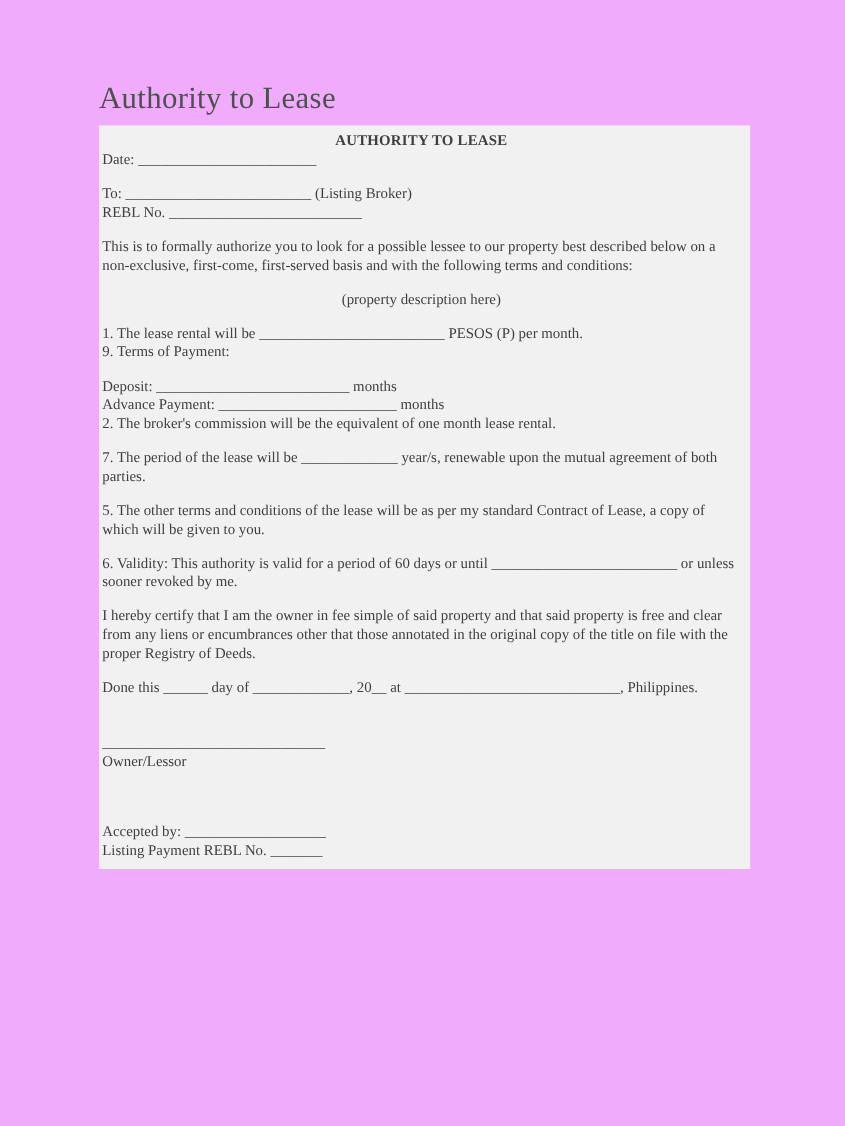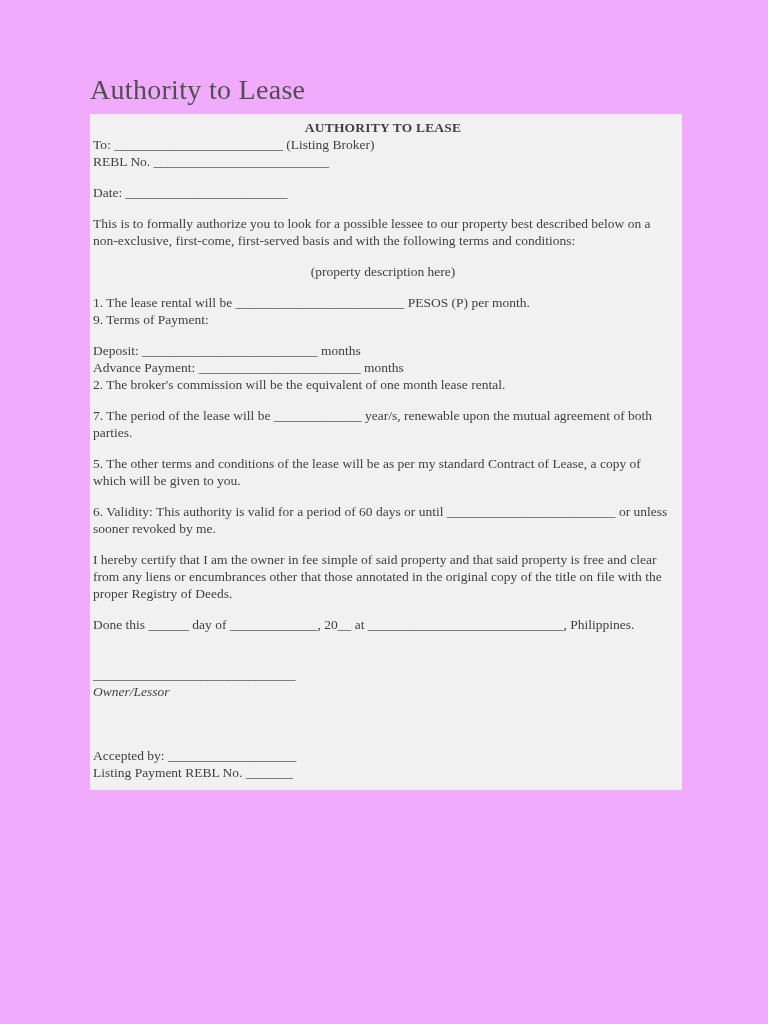--- a/index.html
+++ b/index.html
@@ -34,37 +34,37 @@
     line-height: 17px;
   }
   .doc-page p {
     margin: 0 0 14px 0;
     white-space: pre-line;
   }
   .center { text-align: center; }
   .bold { font-weight: bold; letter-spacing: 0.2px; }
   .mb0   { margin-bottom: 0 !important; }
   .mb-xl  { margin-bottom: 33px !important; }
-  .mb-xxl { margin-bottom: 47px !important; font-style: italic; }
+  .mb-xxl { margin-bottom: 47px !important; }
 </style>
 </head>
 <body>
 
 <div class="canvas">
 
   <h1 class="page-title">Authority to Lease</h1>
 
   <div class="doc-page">
 
     <p class="center bold mb0">AUTHORITY TO LEASE</p>
 
+    <p>Date: ________________________</p>
+
     <p>To: _________________________ (Listing Broker)
 REBL No. __________________________</p>
-
-    <p>Date: ________________________</p>
 
     <p>This is to formally authorize you to look for a possible lessee to our property best described below on a non-exclusive, first-come, first-served basis and with the following terms and conditions:</p>
 
     <p class="center">(property description here)</p>
 
     <p>1. The lease rental will be _________________________ PESOS (P) per month.
 9. Terms of Payment:</p>
 
     <p>Deposit: __________________________ months
 Advance Payment: ________________________ months

